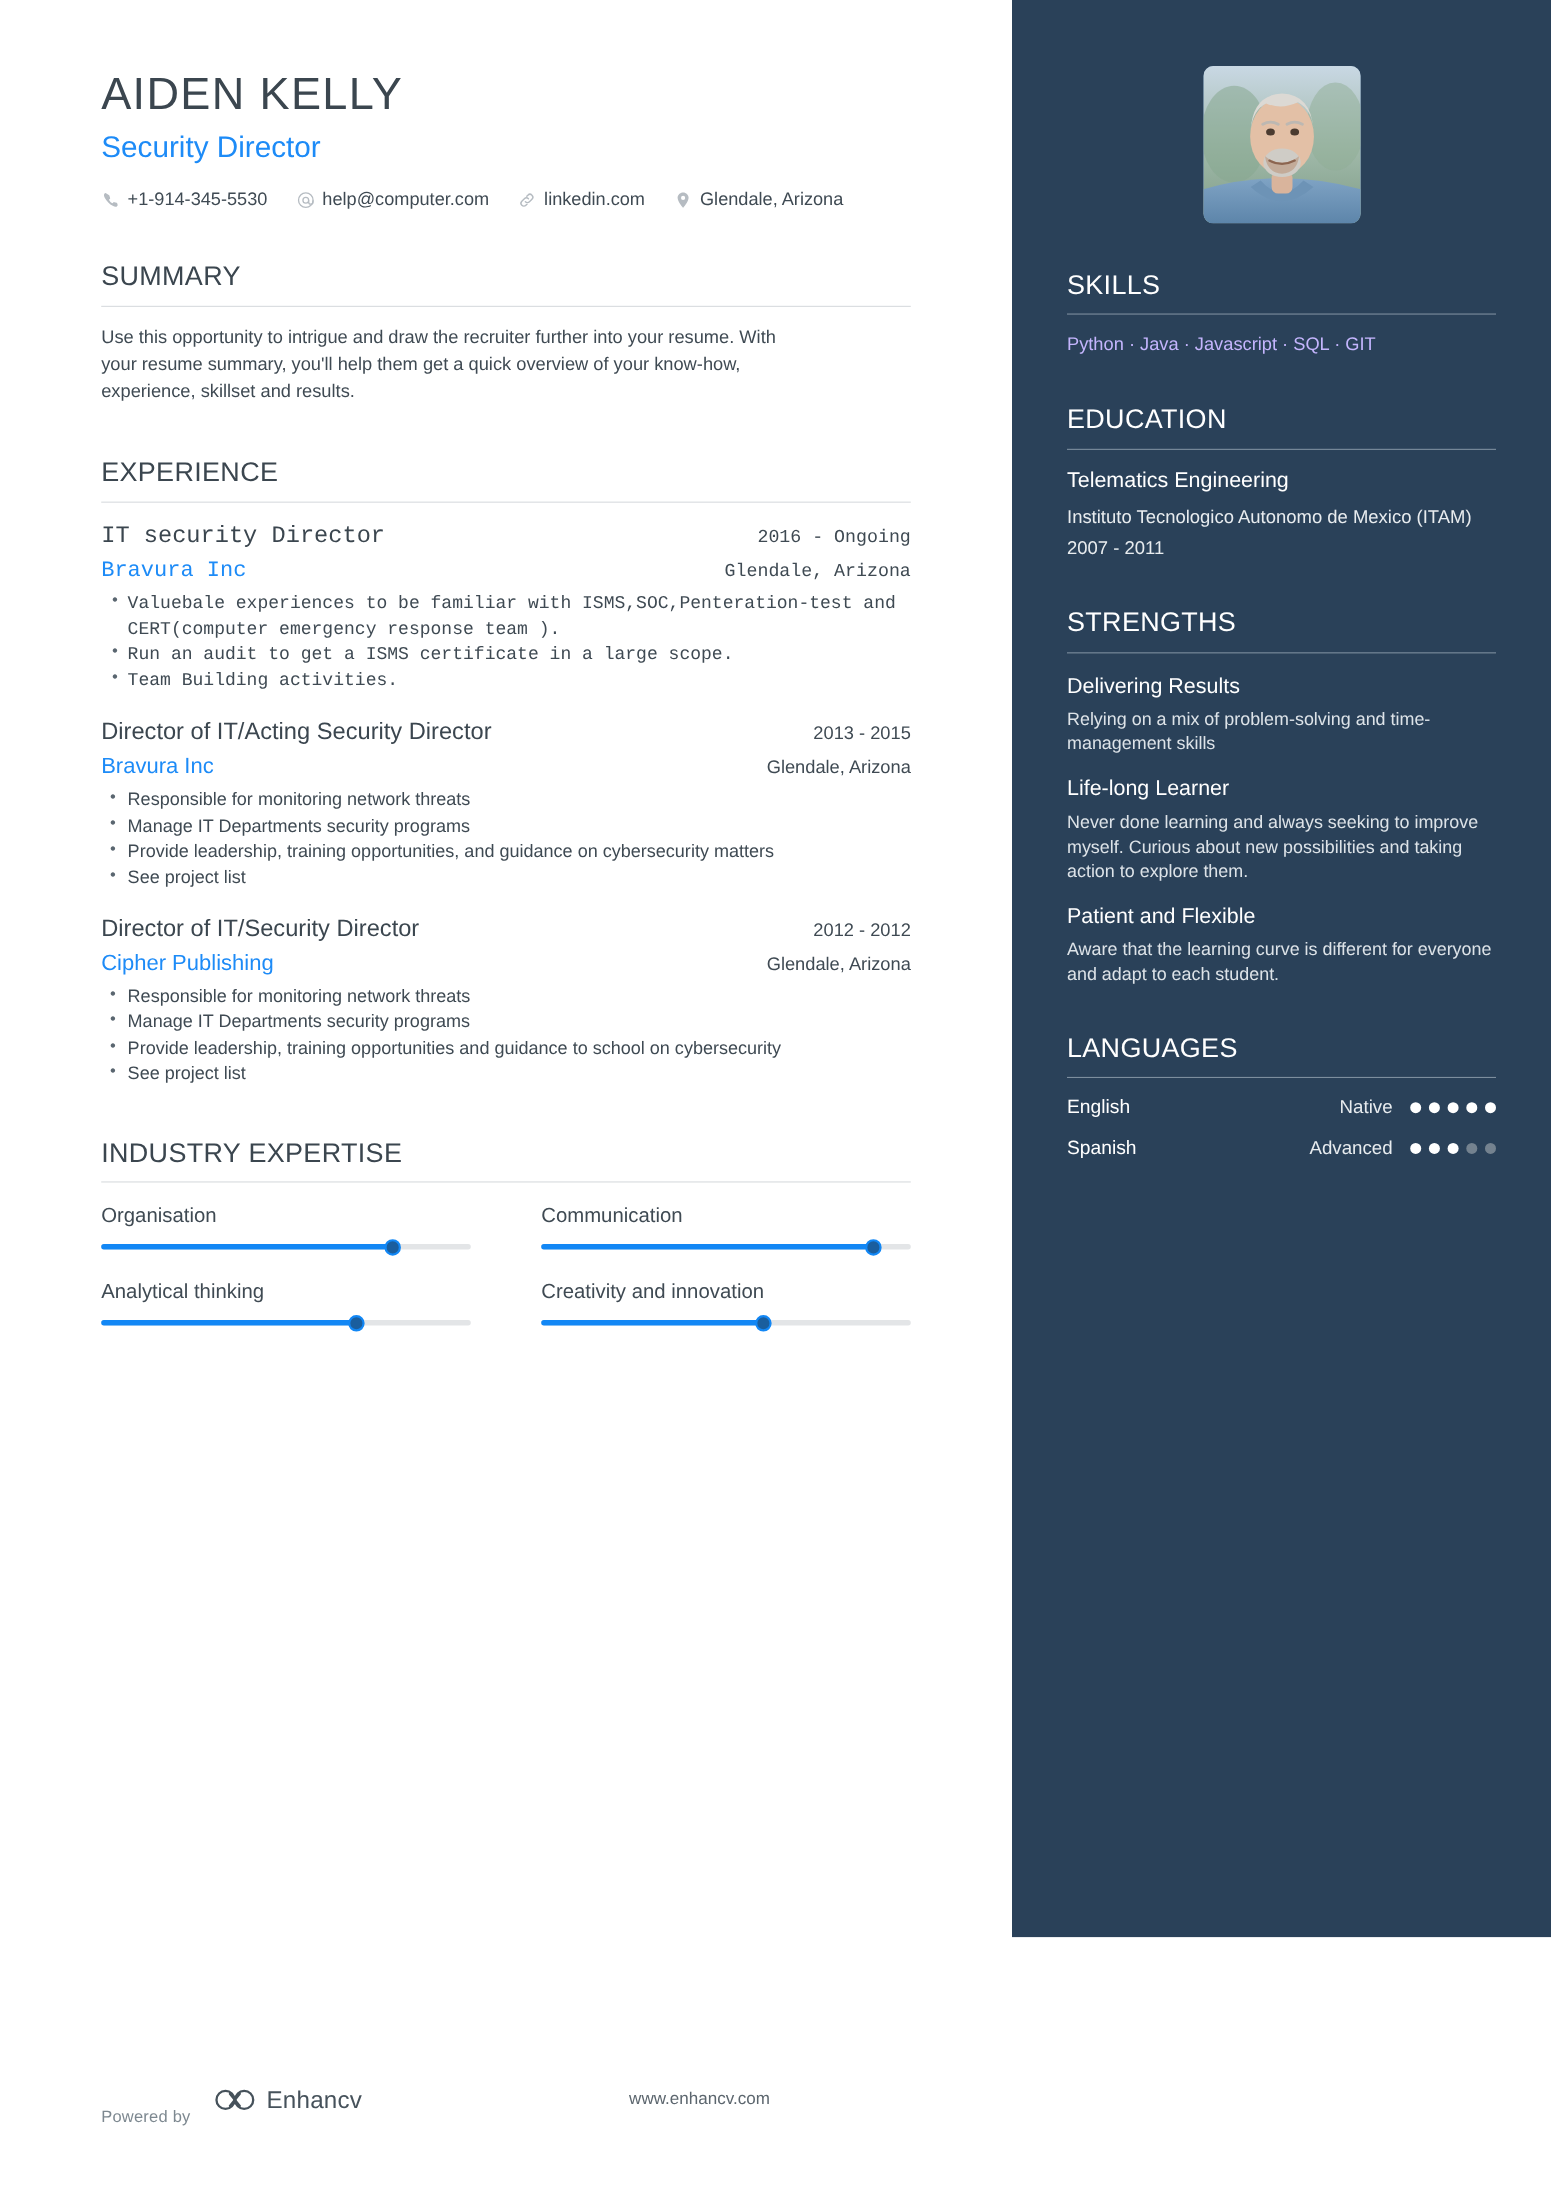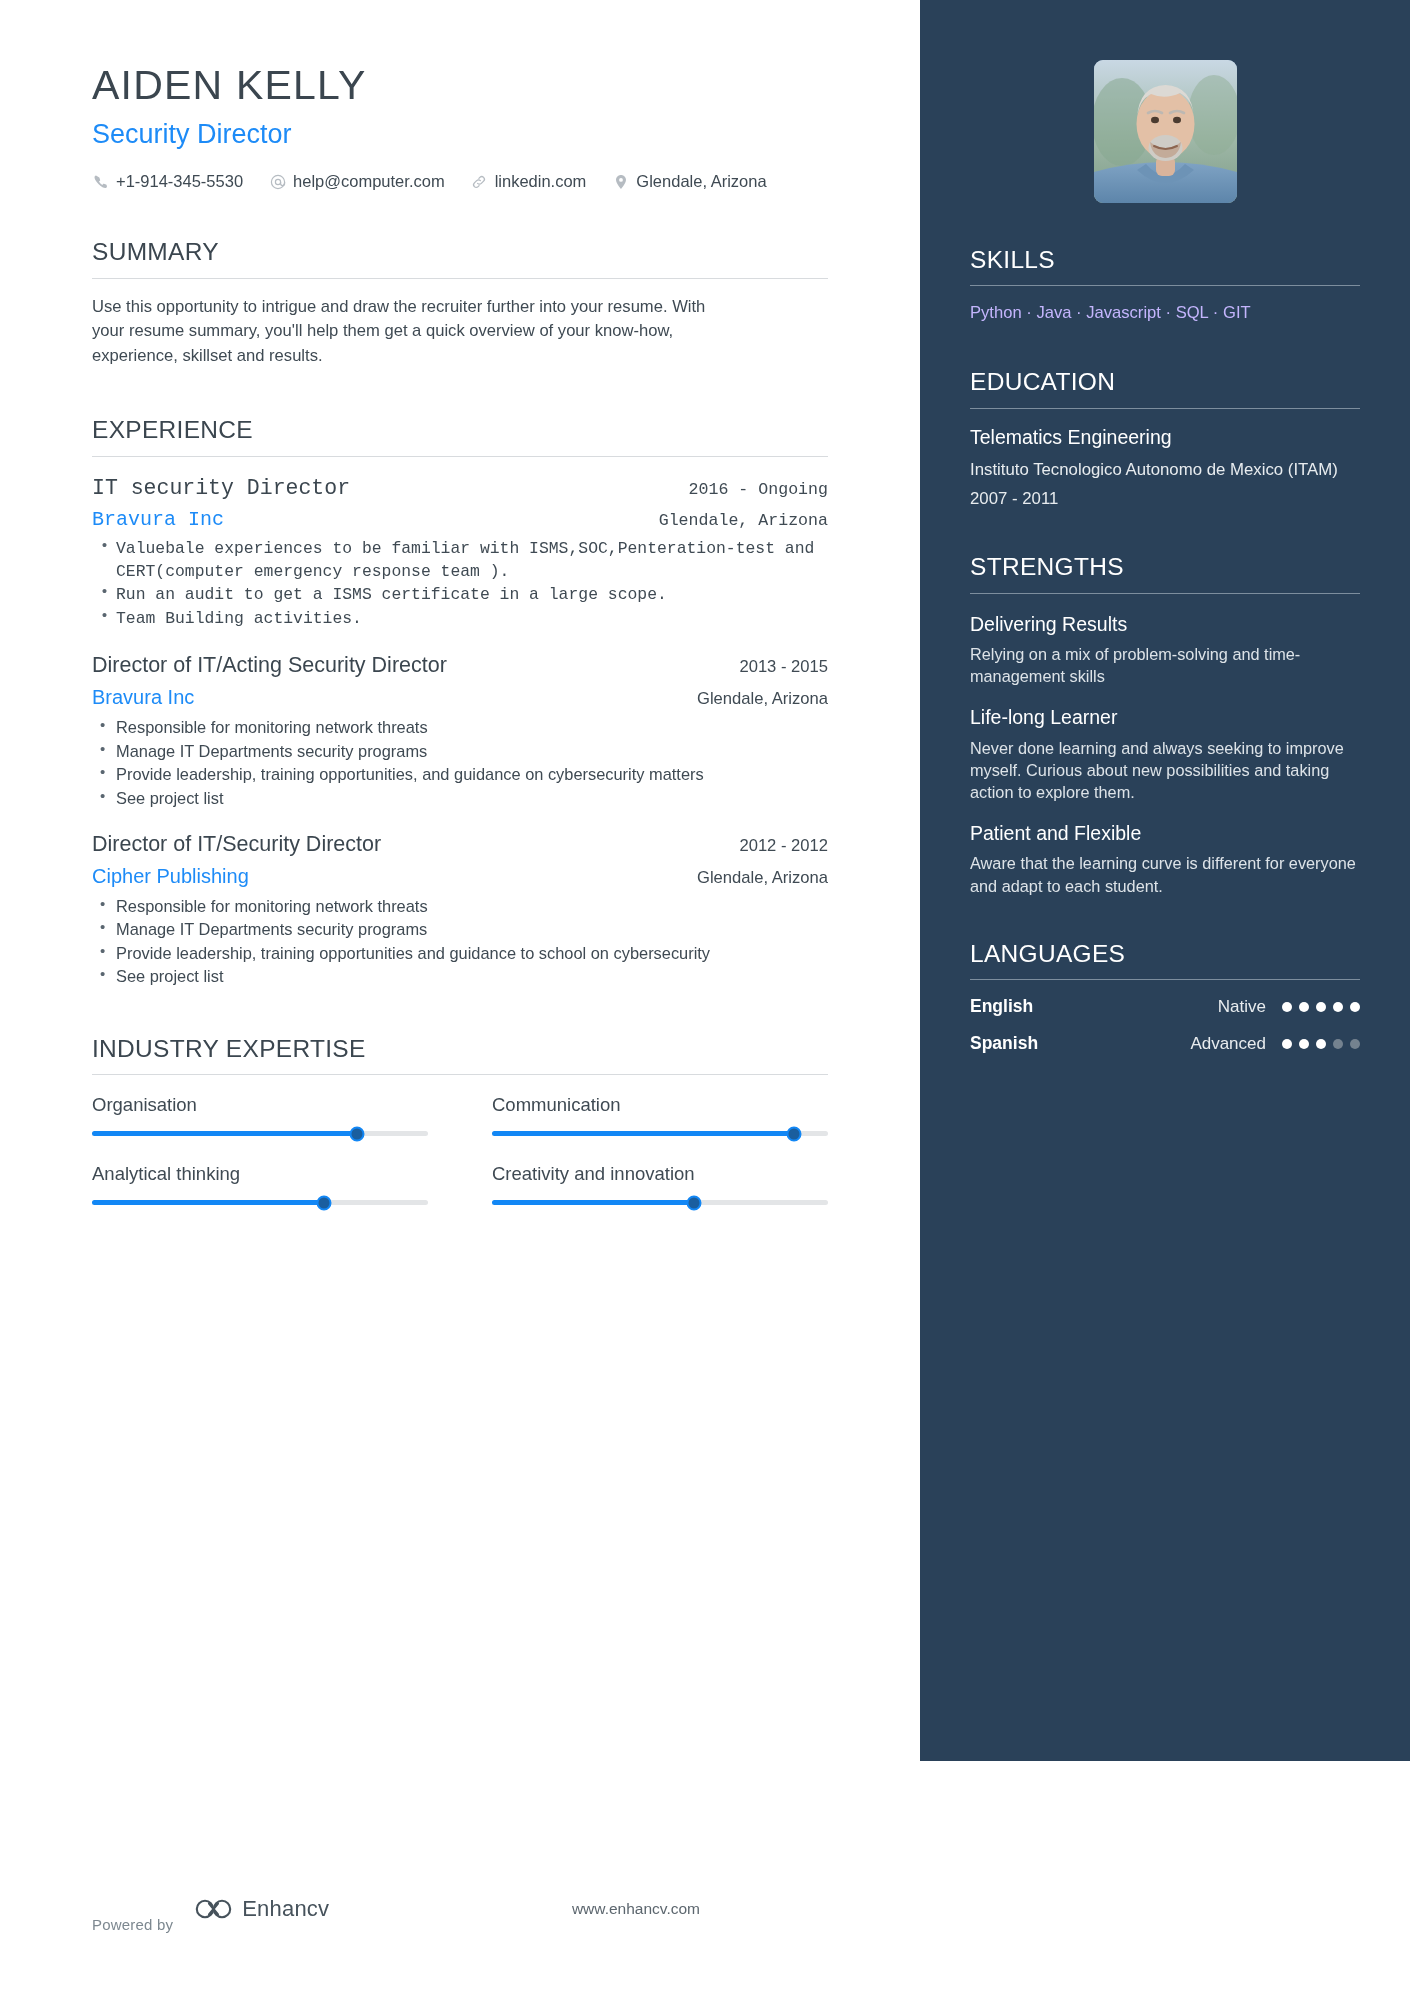--- a/index.html
+++ b/index.html
@@ -295,21 +295,20 @@
   }
   .lang-row {
     display: flex;
     align-items: center;
     margin-top: 16px;
   }
   .lang-name {
     font-size: 17.5px;
     color: #ffffff;
     flex: 0 0 140px;
-    font-weight: bold;
   }
   .lang-level {
     font-size: 17px;
     color: #e8ecef;
     flex: 1;
     text-align: right;
     padding-right: 16px;
   }
   .dots { display: flex; align-items: center; gap: 7px; flex: 0 0 auto; }
   .dot { width: 10px; height: 10px; border-radius: 50%; background: #ffffff; }

